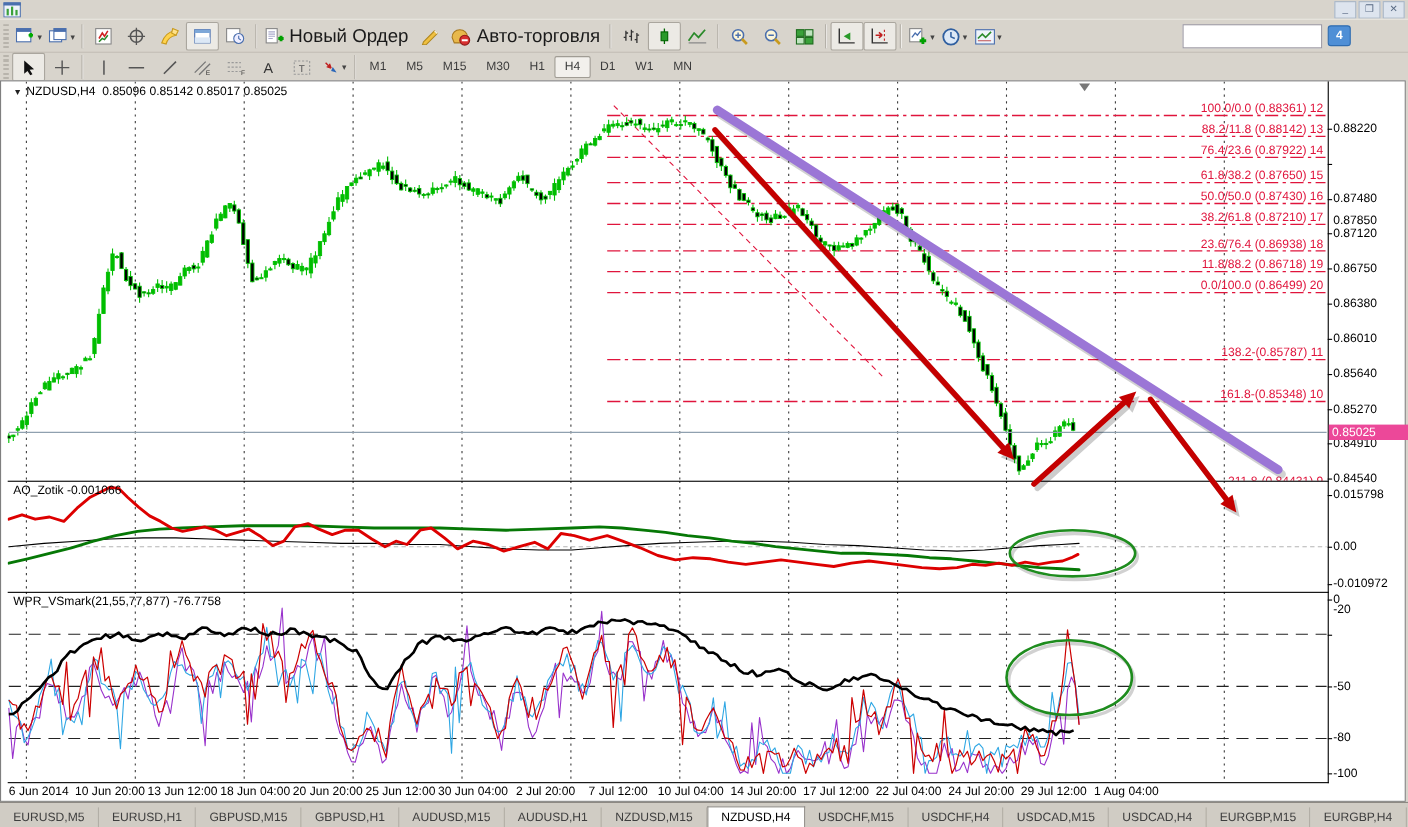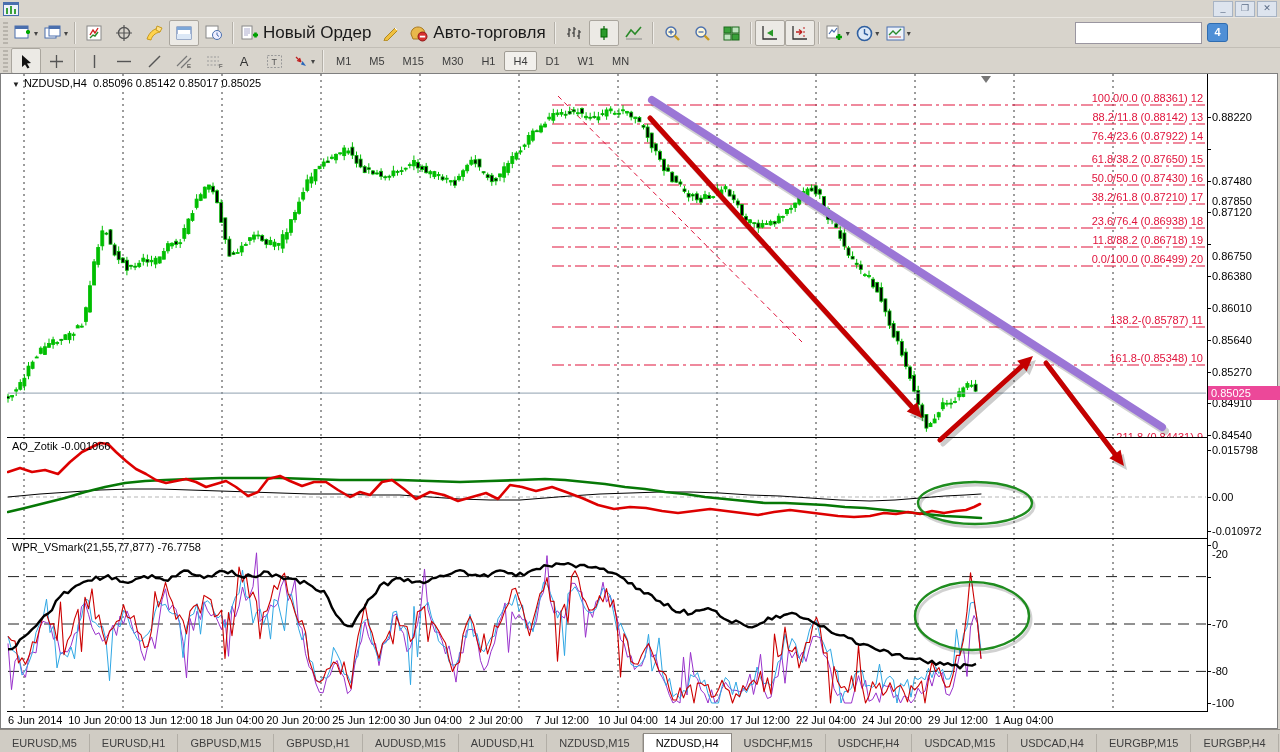--- a/index.html
+++ b/index.html
@@ -893,21 +893,21 @@
 
   <div id="axisLabels">
       <div class="axis-label" style="top: 111px;">0.88220</div>
       <div class="axis-tick" style="top: 117px;"></div>
       <div class="axis-label" style="top: 160px; margin-top: 35px;">0.87850</div>
       <div class="axis-tick" style="top: 149px;"></div>
       <div class="axis-label" style="top: 175px;">0.87480</div>
       <div class="axis-tick" style="top: 181px;"></div>
       <div class="axis-label" style="top: 206px;">0.87120</div>
       <div class="axis-tick" style="top: 212px;"></div>
-      <div class="axis-label" style="top: 250px;">0.86750</div>
+      <div class="axis-label" style="top: 238px;">0.86750</div>
       <div class="axis-tick" style="top: 244px;"></div>
       <div class="axis-label" style="top: 270px;">0.86380</div>
       <div class="axis-tick" style="top: 276px;"></div>
       <div class="axis-label" style="top: 302px;">0.86010</div>
       <div class="axis-tick" style="top: 308px;"></div>
       <div class="axis-label" style="top: 334px;">0.85640</div>
       <div class="axis-tick" style="top: 340px;"></div>
       <div class="axis-label" style="top: 366px;">0.85270</div>
       <div class="axis-tick" style="top: 372px;"></div>
       <div class="axis-label" style="top: 397px;">0.84910</div>
@@ -917,21 +917,21 @@
       <div class="axis-label" style="top: 444px;">0.015798</div>
       <div class="axis-tick" style="top: 450px;"></div>
       <div class="axis-label" style="top: 491px;">0.00</div>
       <div class="axis-tick" style="top: 497px;"></div>
       <div class="axis-label" style="top: 525px;">-0.010972</div>
       <div class="axis-tick" style="top: 531px;"></div>
       <div class="axis-label" style="top: 539px;">0</div>
       <div class="axis-tick" style="top: 545px;"></div>
       <div class="axis-label" style="top: 548px;">-20</div>
       <div class="axis-tick" style="top: 577px;"></div>
-      <div class="axis-label" style="top: 618px;">-70</div>
+      <div class="axis-label" style="top: 618px;">-50</div>
       <div class="axis-tick" style="top: 624px;"></div>
       <div class="axis-label" style="top: 665px;">-80</div>
       <div class="axis-tick" style="top: 671px;"></div>
       <div class="axis-label" style="top: 697px;">-100</div>
       <div class="axis-tick" style="top: 703px;"></div>
       <div class="curprice" style="top: 386px;">0.85025</div>
     </div>
   <div id="timeAxis">
       <div class="time-label" style="left: 8px;">6 Jun 2014</div>
       <div class="time-label" style="left: 100px; transform: translateX(-50%);">10 Jun 20:00</div>

